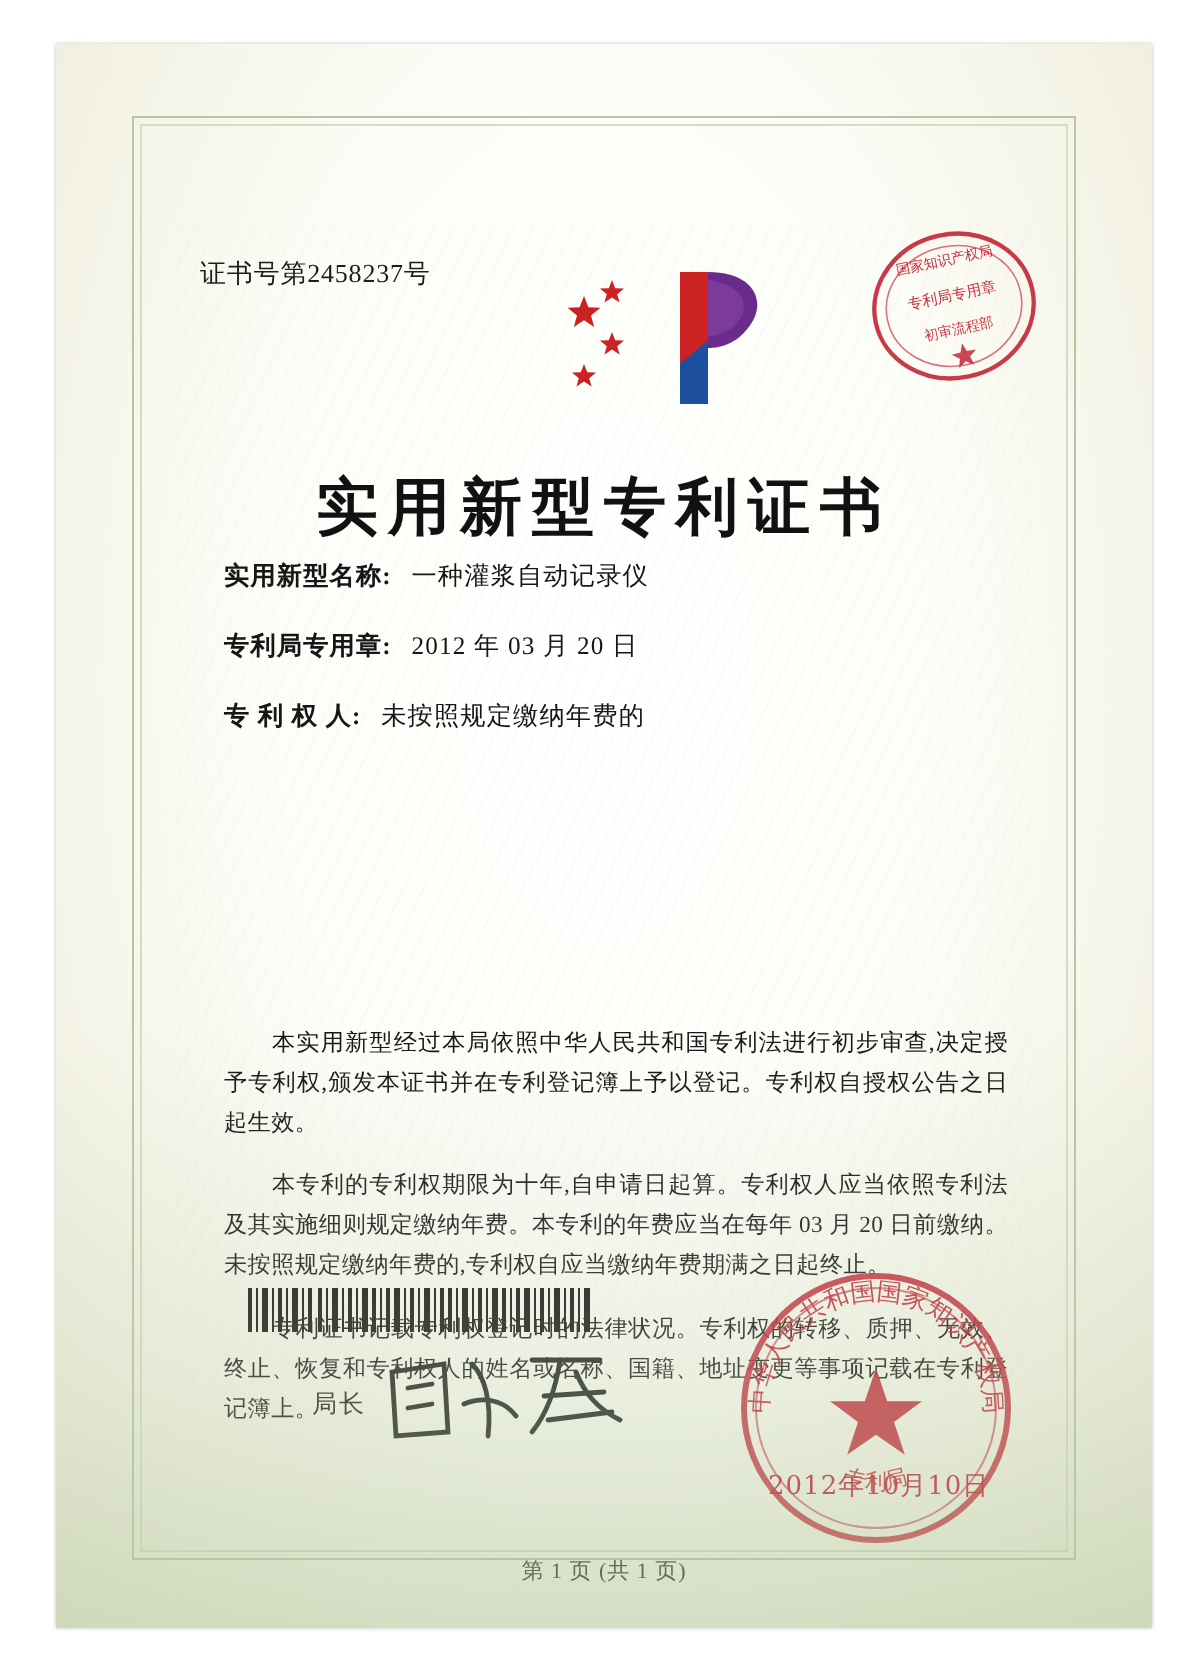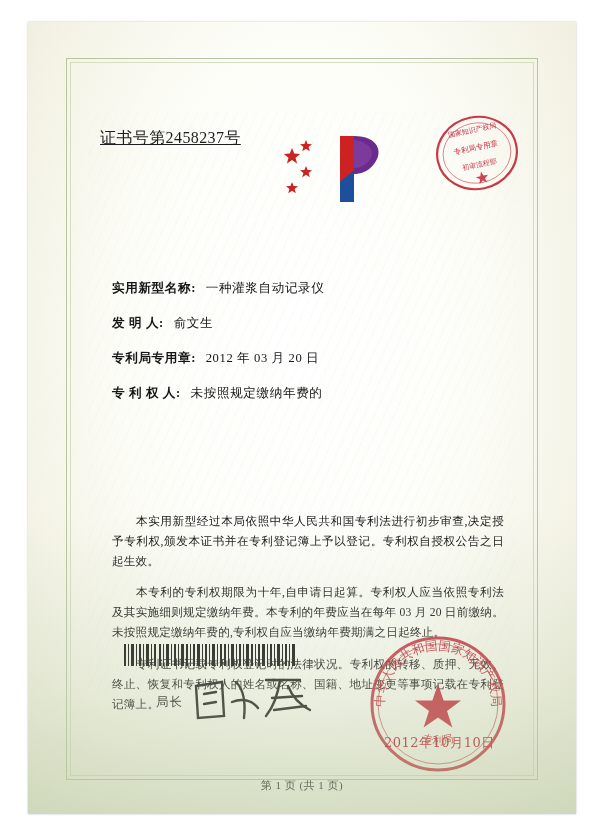--- a/index.html
+++ b/index.html
@@ -68,25 +68,24 @@
     left: 60px; top: 90px; right: 60px; bottom: 120px;
     background:
       repeating-linear-gradient(115deg, rgba(150,170,140,0.045) 0px, rgba(150,170,140,0.045) 1px, rgba(0,0,0,0) 1px, rgba(0,0,0,0) 9px);
     pointer-events: none;
   }
 
   .cert-no {
     position: absolute;
     left: 72px;
     top: 106px;
-    font-size: 16px;
+    font-size: 13px;
     color: #1d1d1d;
     letter-spacing: 0.4px;
     white-space: nowrap;
-    text-decoration: underline;
   }
 
   
   .logo {
     position: absolute;
     left: 252px;
     top: 108px;
     width: 110px;
     height: 78px;
   }
@@ -240,29 +239,26 @@
       <svg viewBox="0 0 86 86" width="86" height="86" aria-hidden="true">
         <ellipse cx="43" cy="43" rx="40" ry="36" fill="none" stroke="#c0182a" stroke-width="2.2" opacity="0.85"></ellipse>
         <ellipse cx="43" cy="43" rx="34" ry="30" fill="none" stroke="#c0182a" stroke-width="0.8" opacity="0.6"></ellipse>
         <text x="43" y="22" font-size="7" fill="#c0182a" text-anchor="middle" font-family="DejaVu Serif, serif" opacity="0.9">国家知识产权局</text>
         <text x="43" y="40" font-size="7.5" fill="#c0182a" text-anchor="middle" font-family="DejaVu Serif, serif" opacity="0.9">专利局专用章</text>
         <text x="43" y="57" font-size="7" fill="#c0182a" text-anchor="middle" font-family="DejaVu Serif, serif" opacity="0.85">初审流程部</text>
         <polygon points="43,62 44.6,66.4 49.2,66.6 45.6,69.4 46.9,73.9 43,71.2 39.1,73.9 40.4,69.4 36.8,66.6 41.4,66.4" fill="#c0182a" opacity="0.8"></polygon>
       </svg>
     </div>
 
+    <h1 class="main-title">实用新型专利证书</h1>
 
     <div class="fields">
       <div class="field-row">
         <span class="field-label">实用新型名称:</span>
         <span class="field-value">一种灌浆自动记录仪</span>
-      </div>
-      <div class="field-row">
-        <span class="field-label">发 明 人:</span>
-        <span class="field-value">俞文生</span>
       </div>
       <div class="field-row">
         <span class="field-label">专利局专用章:</span>
         <span class="field-value">2012 年 03 月 20 日</span>
       </div>
       <div class="field-row">
         <span class="field-label">专 利 权 人:</span>
         <span class="field-value">未按照规定缴纳年费的</span>
       </div>
     </div>

